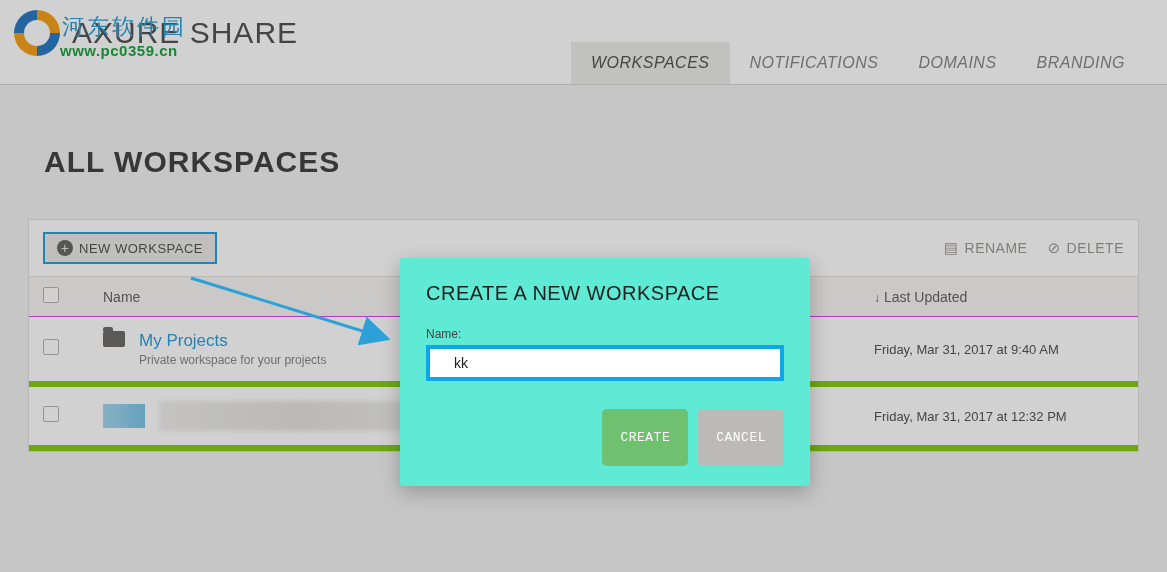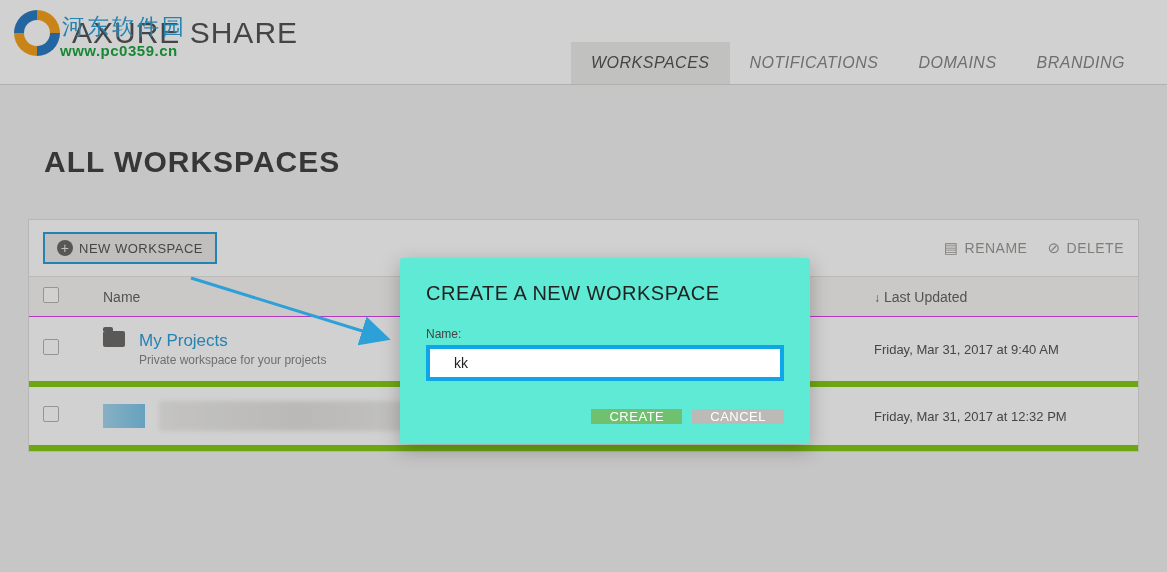--- a/index.html
+++ b/index.html
@@ -226,27 +226,28 @@
   color: #222;
   outline: none;
 }
 .modal-actions {
   display: flex;
   justify-content: flex-end;
   gap: 10px;
   margin-top: 28px;
 }
 .btn {
-  padding: 0 18px;
+  padding: 21px 18px;
   border: none;
-  border-radius: 0;
+  border-radius: 5px;
   font-size: 13px;
   letter-spacing: 0.5px;
   cursor: pointer;
   color: #fff;
+  font-family: Liberation Mono, monospace;
 }
 .btn-create { background: #6fc16f; }
 .btn-cancel { background: #bcbab7; }
 
 .arrow-svg {
   position: absolute;
   left: 185px;
   top: 272px;
   z-index: 12;
   pointer-events: none;

